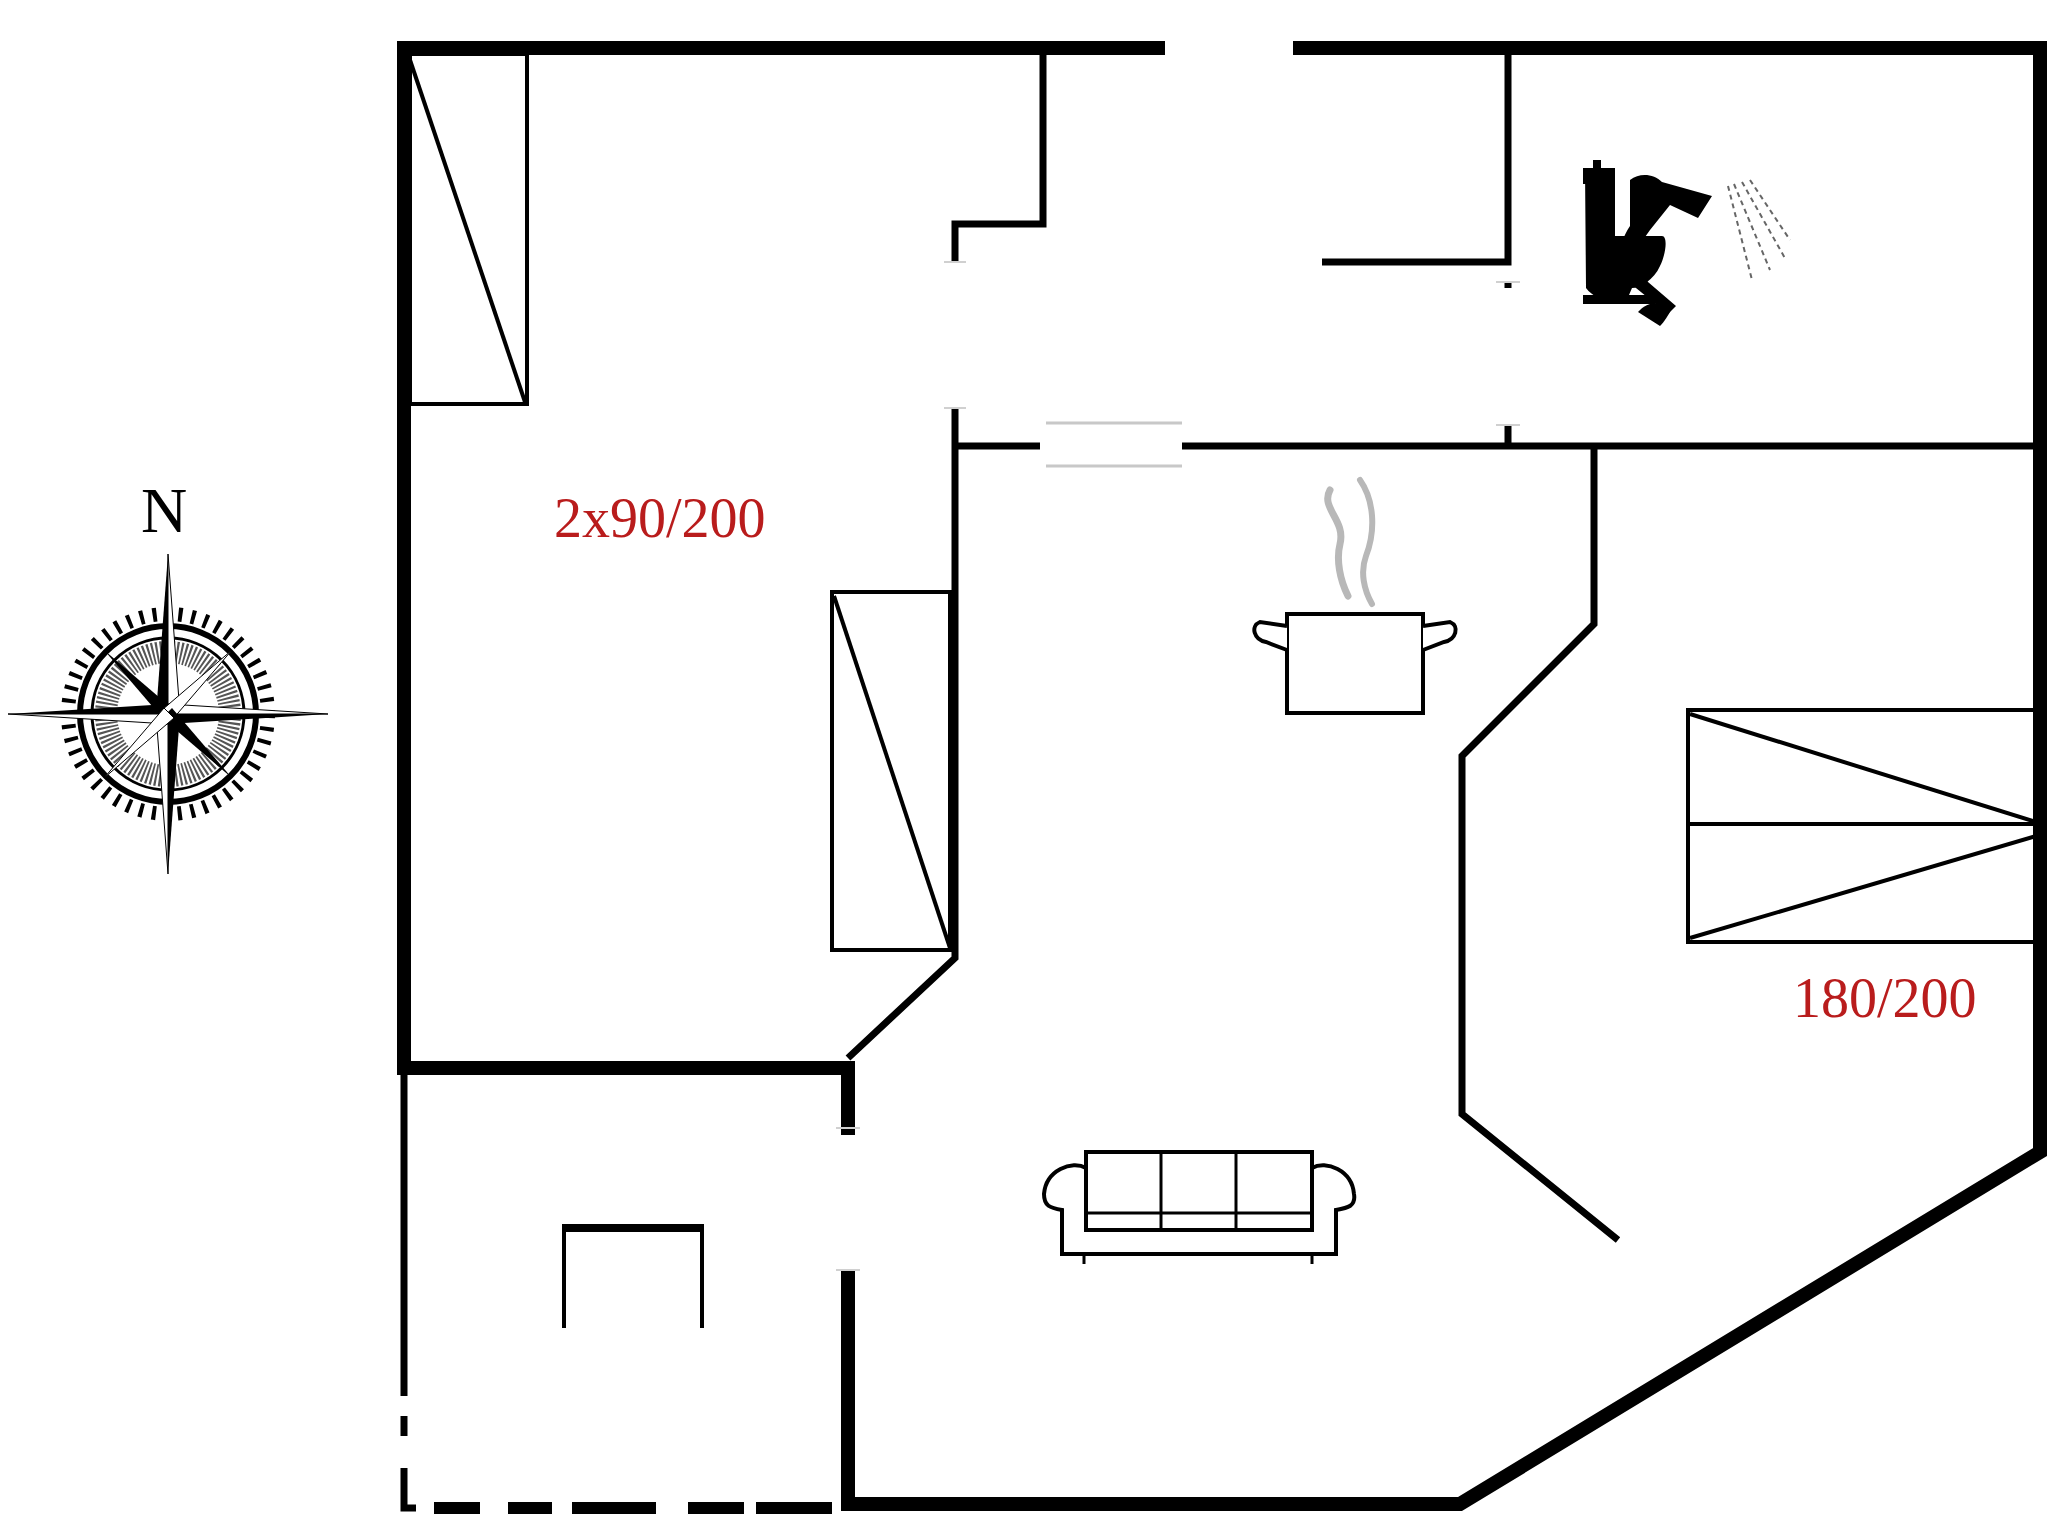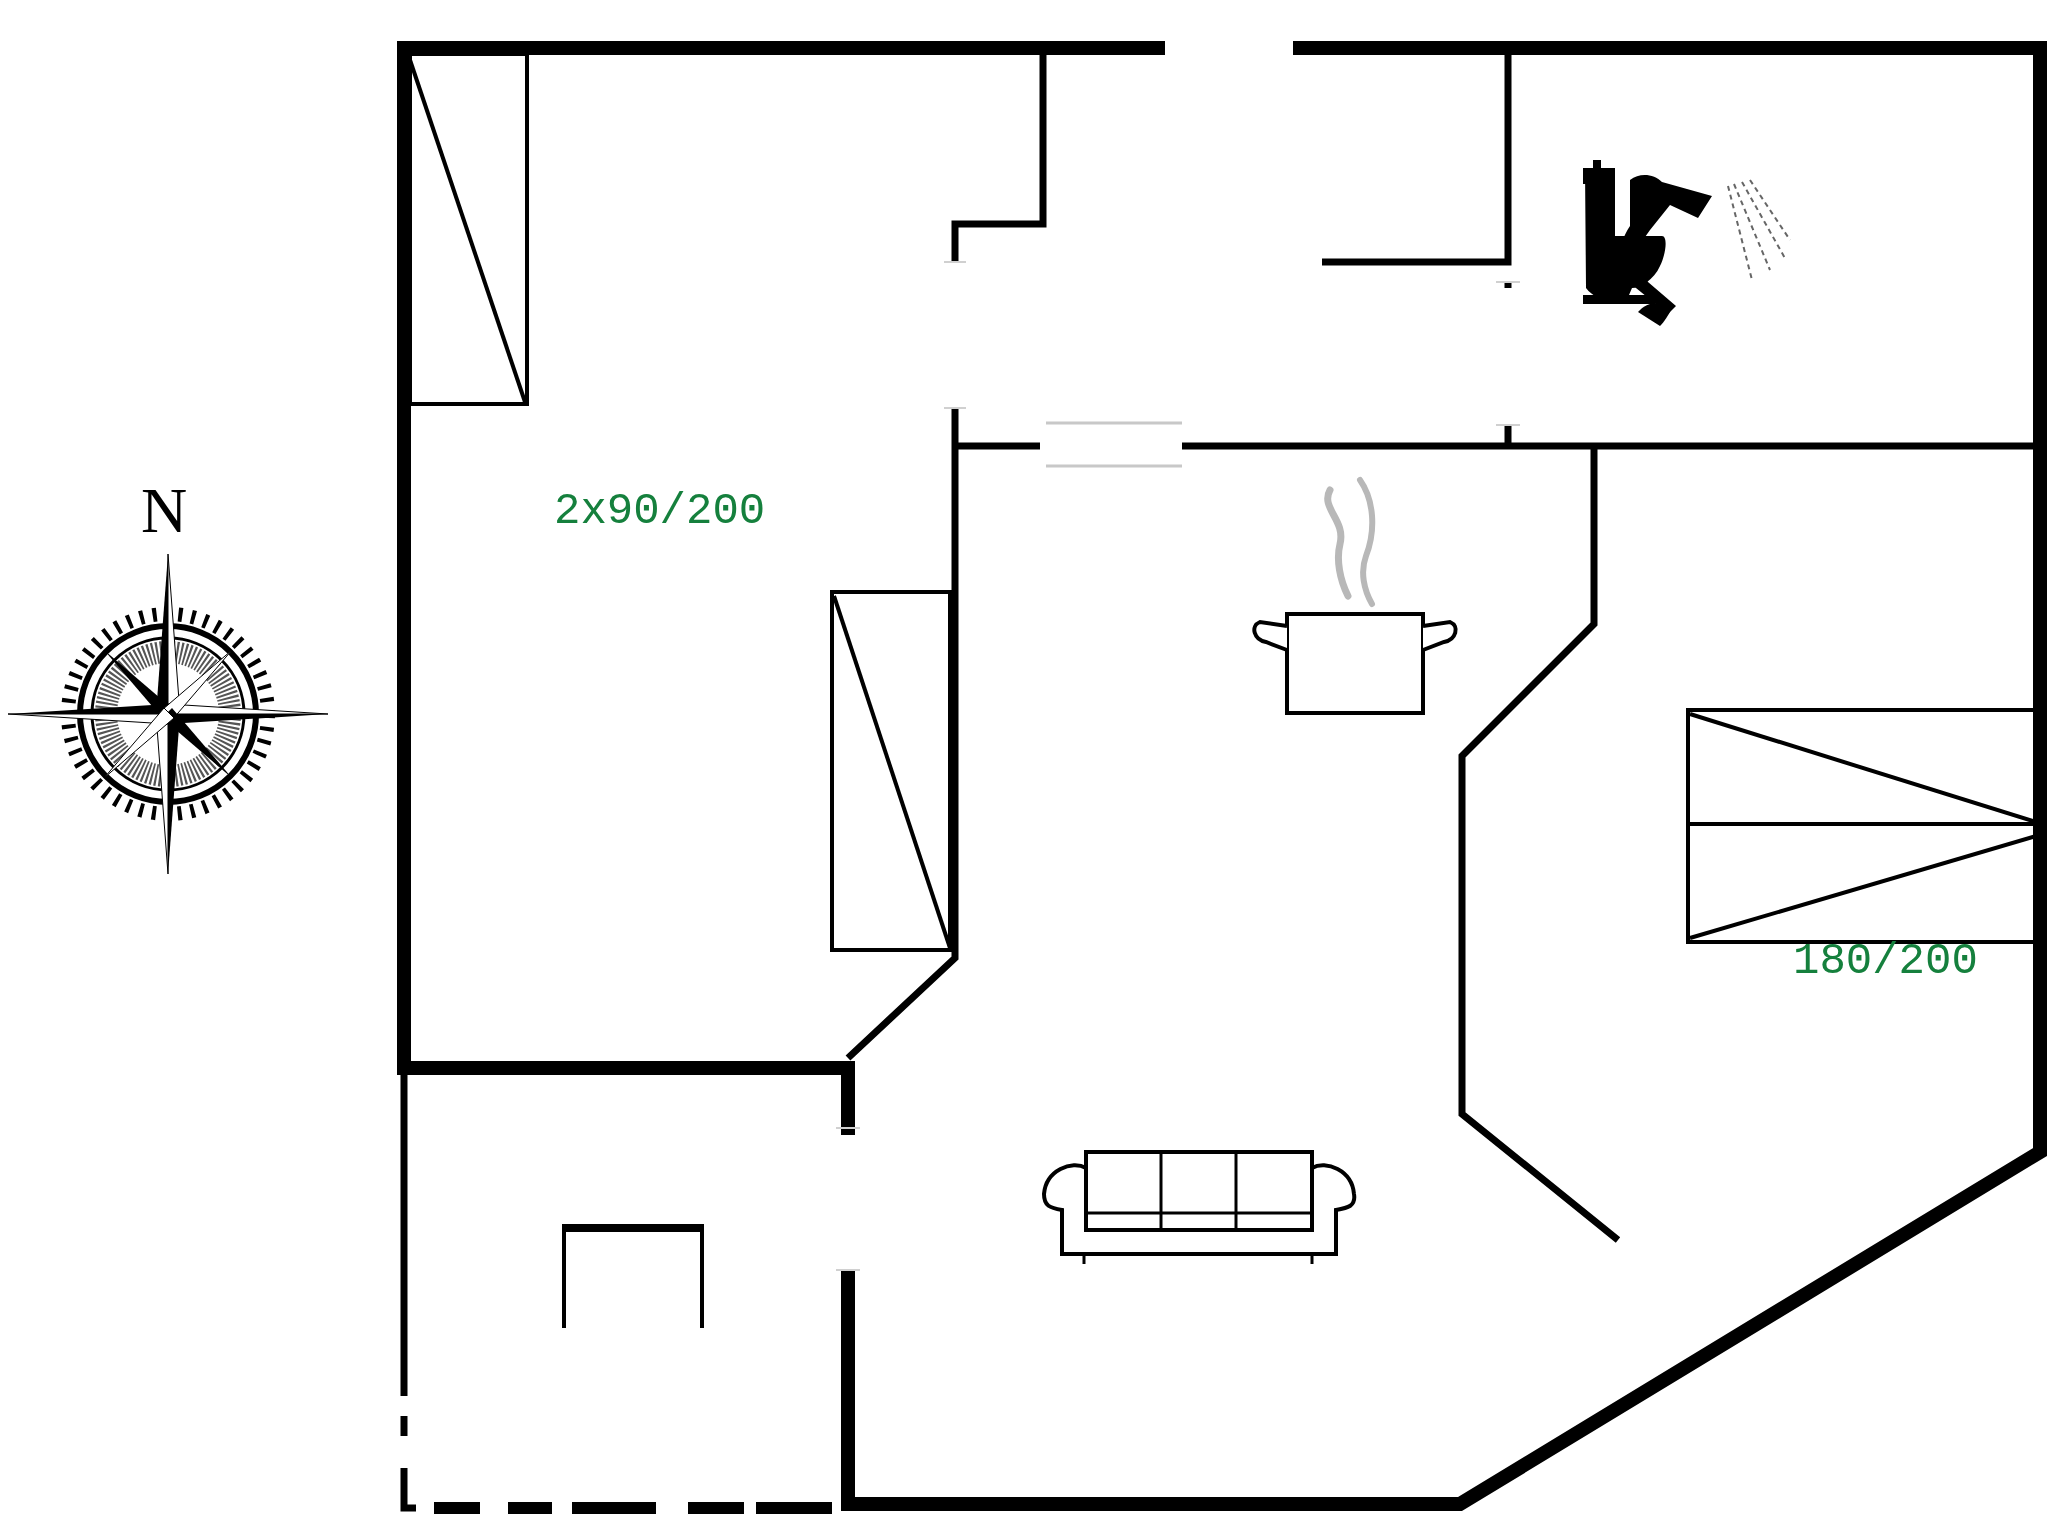--- a/index.html
+++ b/index.html
@@ -2,21 +2,21 @@
 <html><head>
   <meta charset="utf-8">
   <style>
     html, body { margin: 0; padding: 0; background: #ffffff; }
     body { width: 2048px; height: 1536px; overflow: hidden; position: relative; }
     #plan { position: absolute; left: 0; top: 0; width: 2048px; height: 1536px; }
     .wall-thick { stroke: #000; stroke-width: 14; fill: none; stroke-linecap: square; }
     .wall { stroke: #000; stroke-width: 7; fill: none; stroke-linecap: butt; }
     .thin { stroke: #000; stroke-width: 4; fill: none; }
     .window { stroke: #c8c8c8; stroke-width: 3; fill: none; }
-    .label { position: absolute; font-family: Liberation Mono, monospace; color: #15803d; font-size: 44px; letter-spacing: 0px; white-space: nowrap; }
+    .label { position: absolute; font-family: Liberation Serif, serif; color: #b91c1c; font-size: 56px; letter-spacing: 0px; white-space: nowrap; }
     .north { position: absolute; font-family: "Liberation Serif", serif; font-size: 64px; color: #000; }
   </style>
 </head>
 <body>
 
 <svg id="plan" viewBox="0 0 2048 1536" xmlns="http://www.w3.org/2000/svg">
 
   <g>
     <polyline class="wall-thick" points="1158,48 404,48 404,1068 844,1068"></polyline>
     <polyline class="wall-thick" points="1300,48 2040,48 2040,1152 1460,1504 848,1504 848,1278"></polyline>
@@ -140,13 +140,13 @@
       <polygon points="64,64 4,-6 -6,4"></polygon>
       <polygon points="-64,64 -4,-6 6,4" fill="#fff" stroke="#000" stroke-width="1"></polygon>
     </g>
   </g>
 </svg>
 
 <div class="north" style="left:141px; top:474px;">N</div>
 
 <div class="label" style="left:554px; top:486px;">2x90/200</div>
 
-<div class="label" style="left:1793px; top:936px;text-align:right;">180/200</div>
+<div class="label" style="left:1793px; top:966px;text-align:right;">180/200</div>
 
 </body></html>

